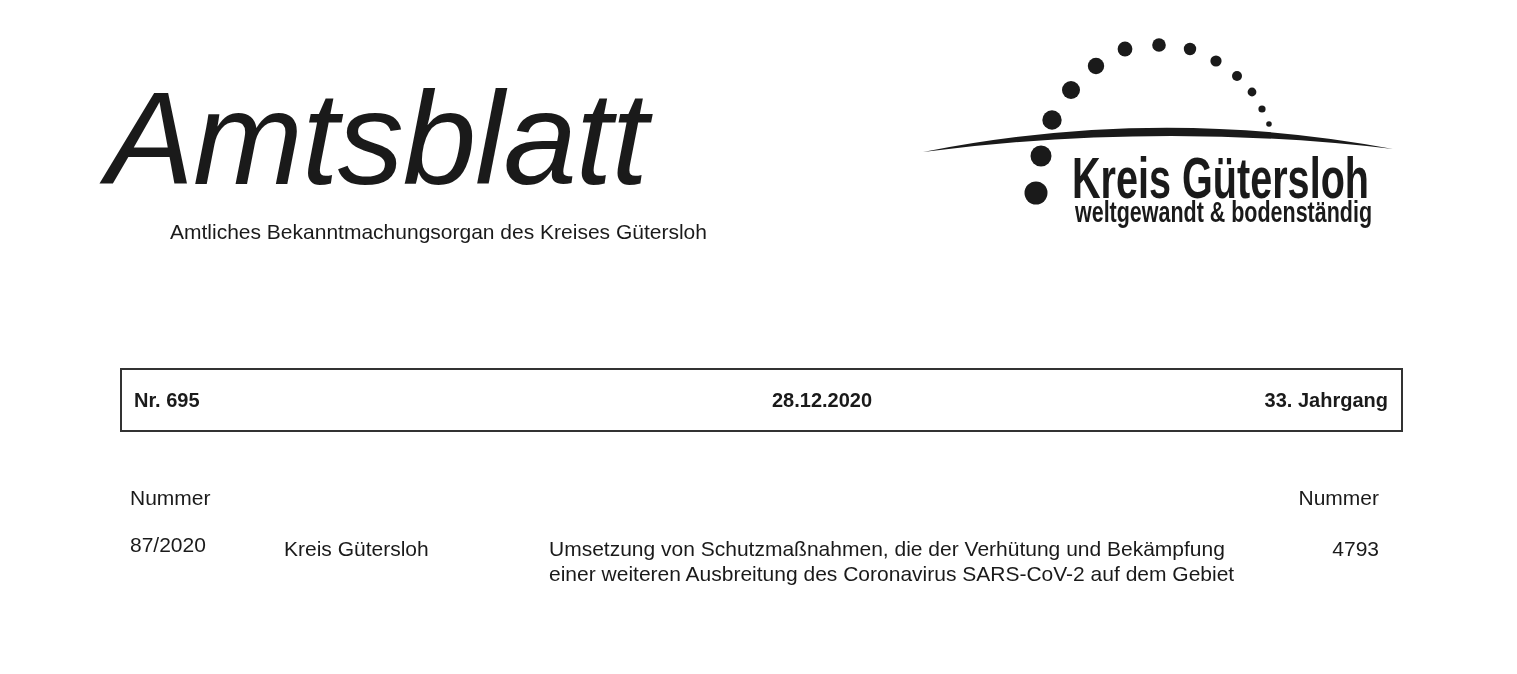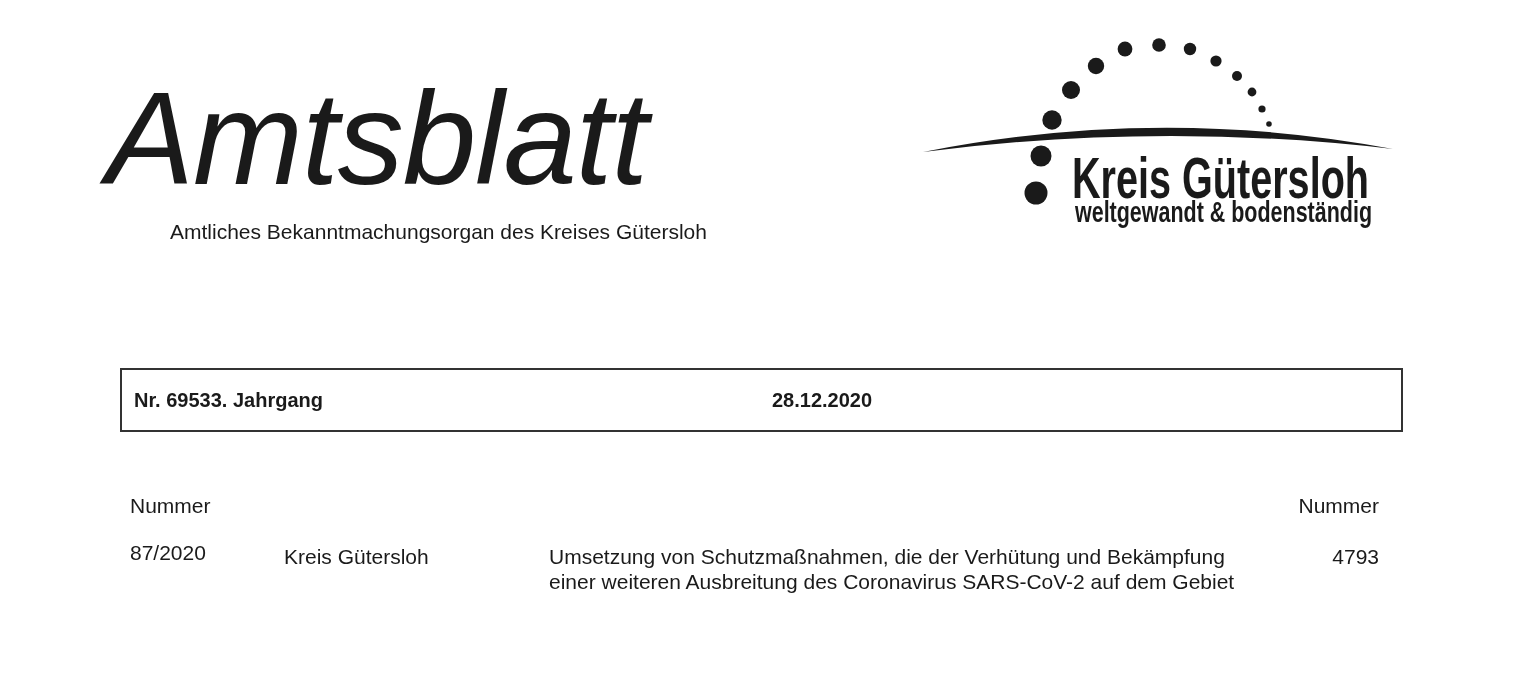--- a/index.html
+++ b/index.html
@@ -33,32 +33,32 @@
   .logo-svg text {
     font-family: "Liberation Sans", sans-serif;
     fill: currentColor;
   }
 
   
   .issue-bar {
     position: absolute; left: 120px; top: 368px;
     width: 1283px; height: 64px;
     border: 2px solid var(--border);
-    display: flex; align-items: center; 
+    display: flex; align-items: center; justify-content: space-between;
     font-size: 20px; font-weight: bold;
   }
   .issue-bar .left  { margin-left: 12px; }
   .issue-bar .right { margin-right: 13px; }
   .issue-bar .center {
     position: absolute; left: 650px; top: 50%;
     transform: translateY(-50%); white-space: nowrap;
   }
 
   
-  .toc { position: absolute; inset: 0; font-size: 21px; margin-top: 8px; }
+  .toc { position: absolute; inset: 0; font-size: 21px; }
   .toc .hdr-number { position: absolute; left: 130px; top: 487px; line-height: 1; }
   .toc .hdr-page   { position: absolute; right: 138px; top: 487px; line-height: 1; }
   .toc .cell-number    { position: absolute; left: 130px; top: 532px; line-height: 1.21; }
   .toc .cell-authority { position: absolute; left: 284px; top: 536px; line-height: 1.21; }
   .toc .cell-title     { position: absolute; left: 549px; top: 536px; line-height: 25.3px; }
   .toc .cell-title div { white-space: nowrap; }
   .toc .cell-page      { position: absolute; right: 138px; top: 536px; line-height: 1.21; }
 </style>
 </head>
 <body>

